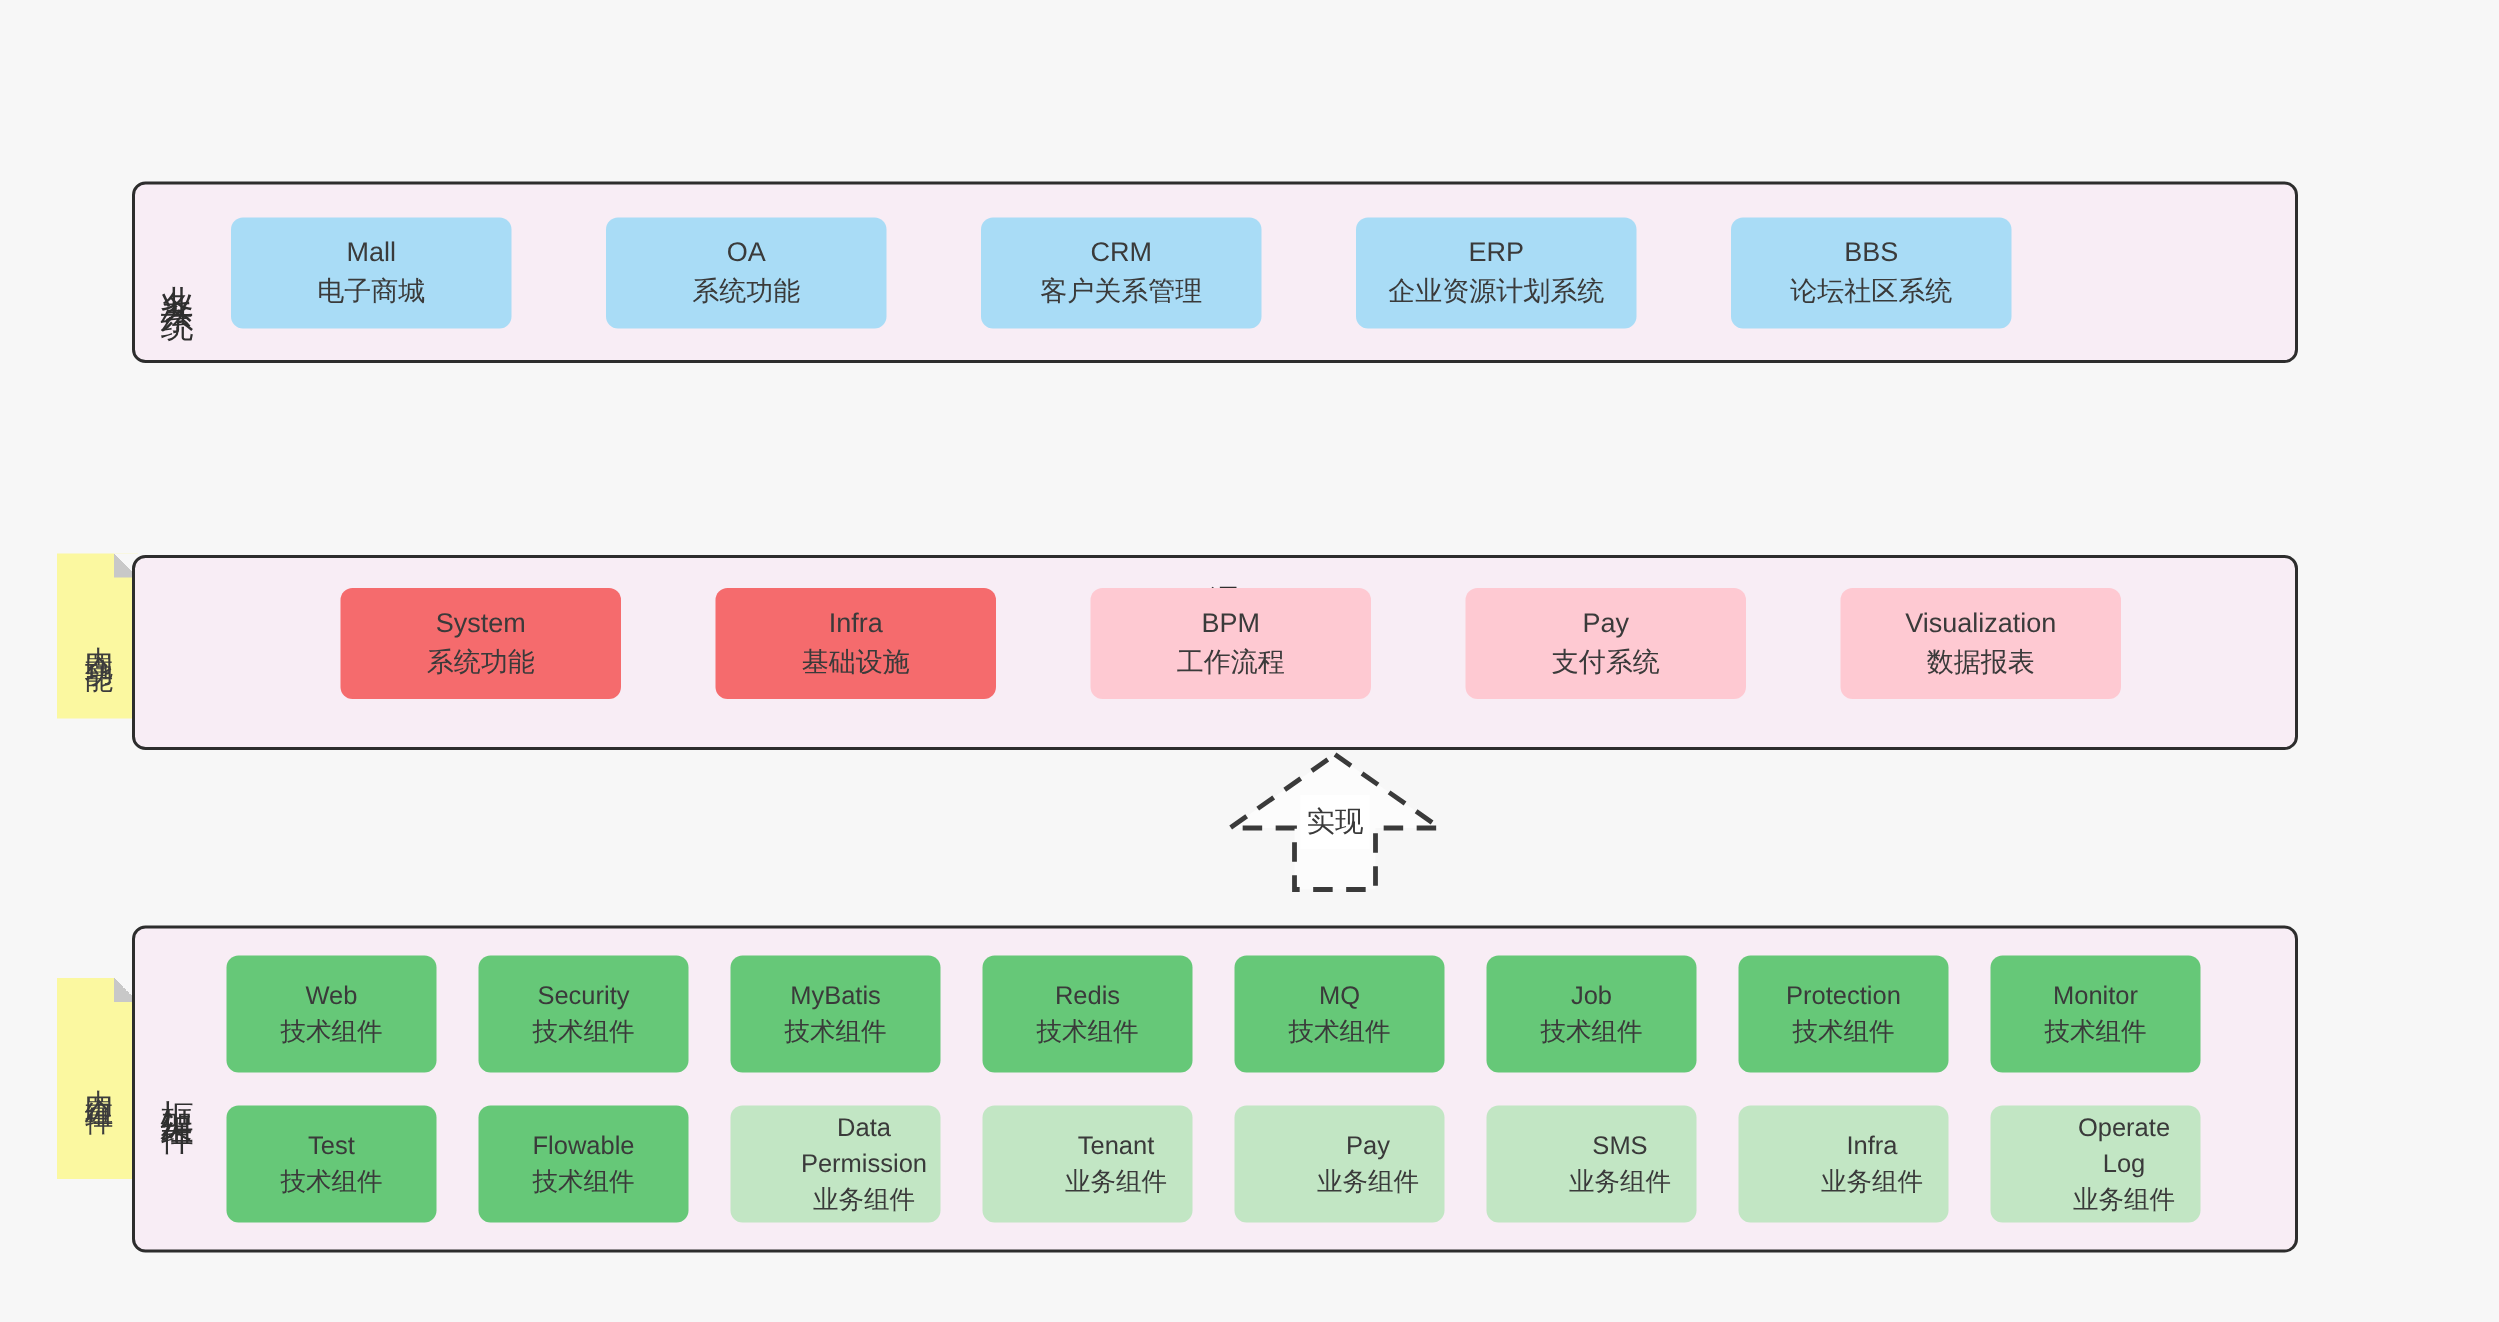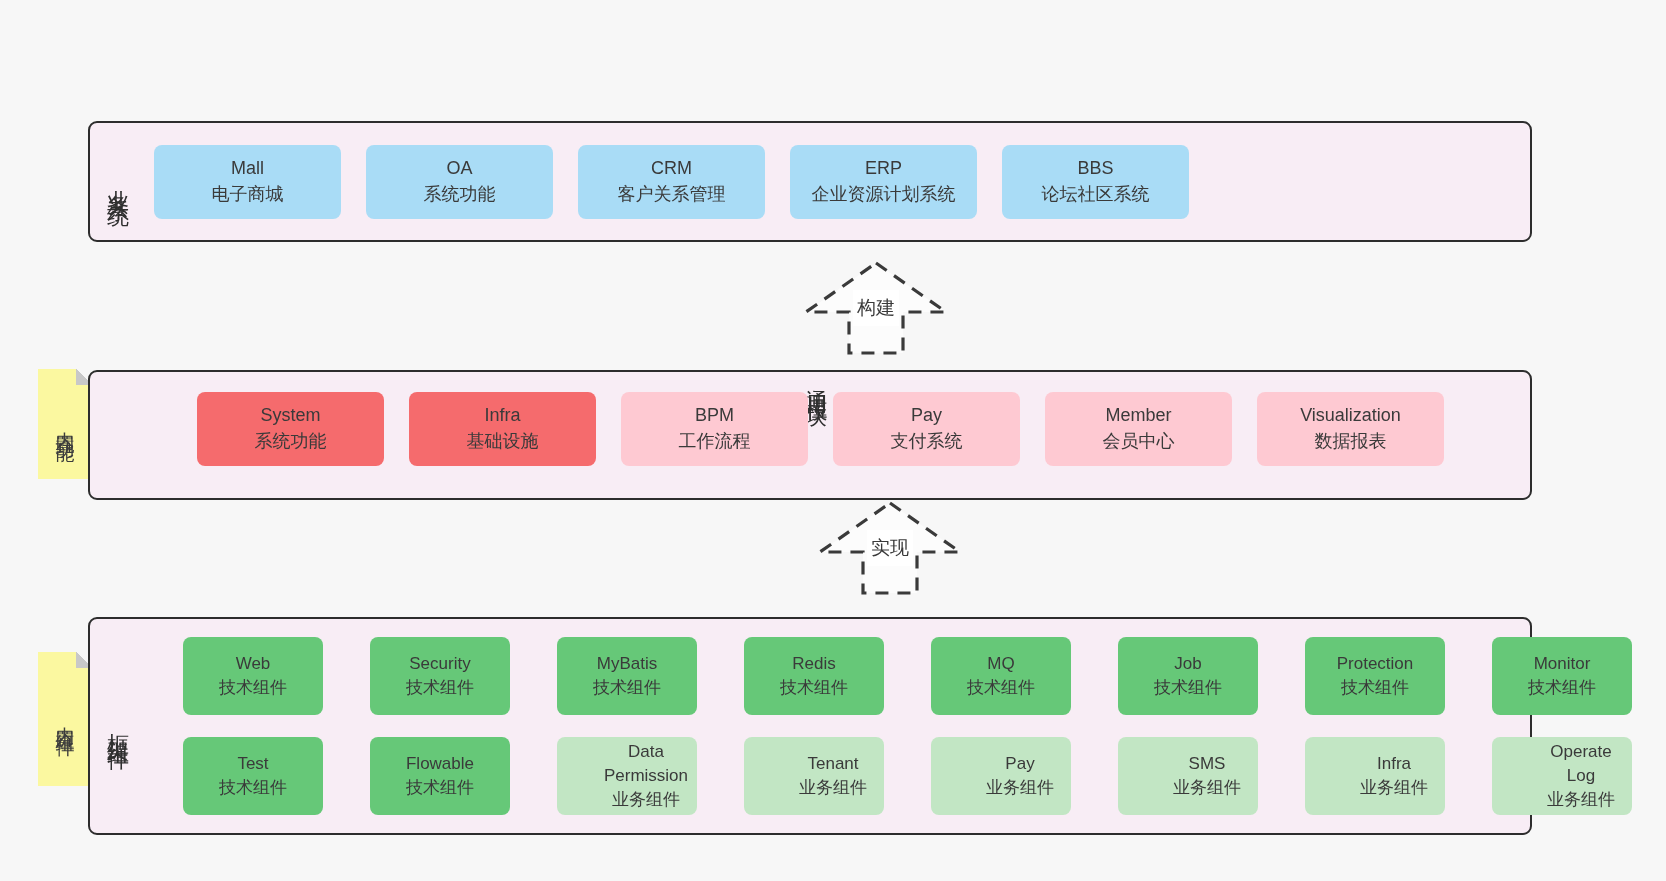--- a/index.html
+++ b/index.html
@@ -30,23 +30,23 @@
     writing-mode:vertical-rl;
     text-orientation:upright;
     font-size:22px;
     letter-spacing:5px;
     color:#2f2f2f;
     margin-left:13px;
     flex:0 0 auto;
     white-space:nowrap;
   }
   
-  .row{display:flex;gap:25px;margin-left:21px;}
+  .row{display:flex;gap:63px;margin-left:21px;}
   .grid{display:flex;flex-direction:column;gap:22px;margin-left:18px;}
-  .grid .g-row{display:flex;gap:47px;margin-left:32px;}
+  .grid .g-row{display:flex;gap:28px;}
   .box{
     box-sizing:border-box;
     border-radius:8px;
     display:flex;
     flex-direction:column;
     align-items:center;
     justify-content:center;
     text-align:center;
     color:var(--text,#3a3a3a);
     line-height:1.42;
@@ -121,26 +121,20 @@
         <span>ERP</span>
         <span>企业资源计划系统</span>
       </div>
       <div class="box blue">
         <span>BBS</span>
         <span>论坛社区系统</span>
       </div>
     </div>
   </div>
 
-  <div class="arrow arrow-build">
-    <svg viewBox="0 0 148 96">
-      <polygon points="74,3 144,52 101,52 101,93 47,93 47,52 4,52" fill="#fcfcfc" stroke="#3a3a3a" stroke-width="3.2" stroke-dasharray="13 9" stroke-linejoin="miter"></polygon>
-    </svg>
-    <div class="arrow-label">构建</div>
-  </div>
 
   <div class="note note-modules">
     <div class="fold"></div>
     <div class="ntext">内置功能</div>
   </div>
 
   <div class="panel sec-modules">
     <div class="vlabel">通用模块</div>
     <div class="row">
       <div class="box red">
@@ -153,24 +147,20 @@
       </div>
       <div class="box pink">
         <span>BPM</span>
         <span>工作流程</span>
       </div>
       <div class="box pink">
         <span>Pay</span>
         <span>支付系统</span>
       </div>
       <div class="box pink">
-        <span>Member</span>
-        <span>会员中心</span>
-      </div>
-      <div class="box pink">
         <span>Visualization</span>
         <span>数据报表</span>
       </div>
     </div>
   </div>
 
   <div class="arrow arrow-implement">
     <svg viewBox="0 0 148 96">
       <polygon points="74,3 144,52 101,52 101,93 47,93 47,52 4,52" fill="#fcfcfc" stroke="#3a3a3a" stroke-width="3.2" stroke-dasharray="13 9" stroke-linejoin="miter"></polygon>
     </svg>

